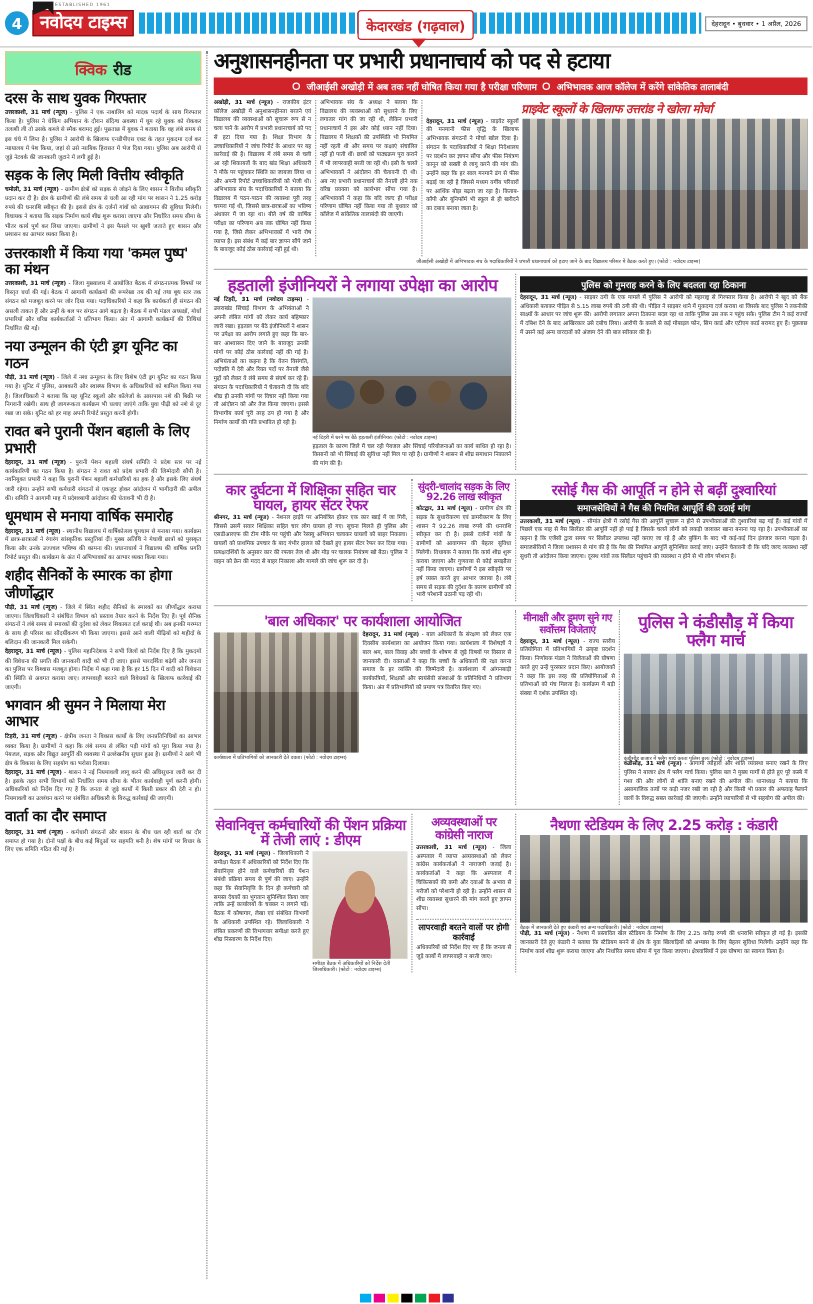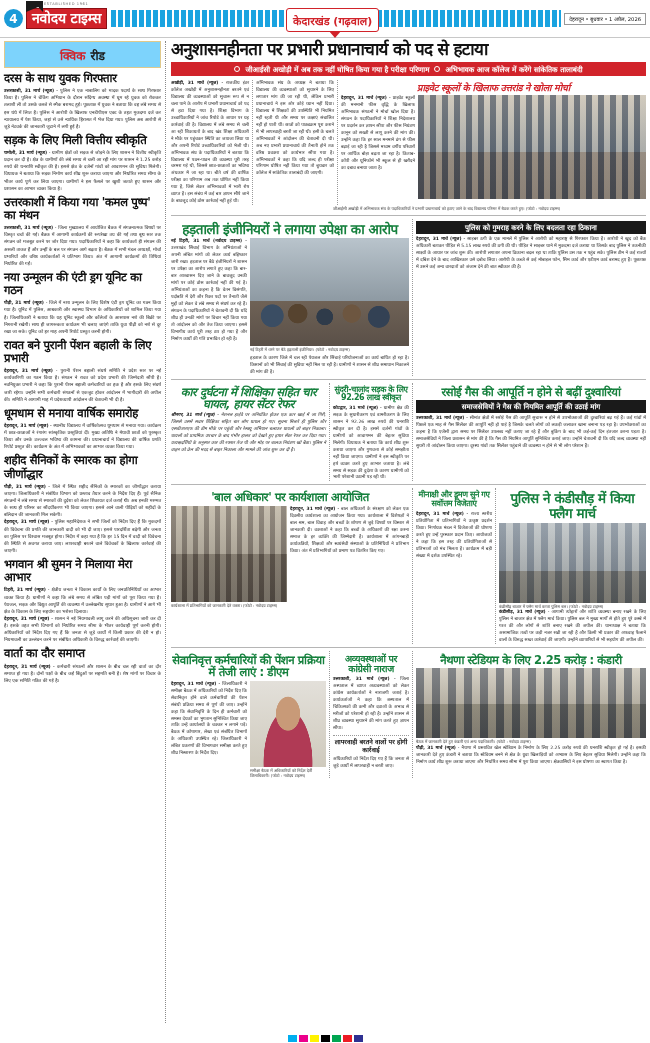--- a/index.html
+++ b/index.html
@@ -54,21 +54,21 @@
     flex: 0 0 auto; border: 1px solid #999; padding: 1px 4px;
     font-size: 5.2px; color: #111; white-space: nowrap; margin-left: 3px;
   }
 
   
   .body-area { position: relative; width: 650px; height: 985px; padding: 3px 4px 0 4px; display: flex; gap: 0; }
 
   
   .sidebar { width: 162px; flex: 0 0 162px; border-right: 1.4px dotted #8a8a8a; padding-right: 4px; }
   .quickread {
-    background: #7dd3fc; border: 1px solid #e0c98b;
+    background: #86efac; border: 1px solid #e0c98b;
     padding: 3px 6px; text-align: center; margin-bottom: 4px;
   }
   .quickread .qr1 { color: #d1232a; font-weight: bold; font-size: 12px; }
   .quickread .qr2 { color: #1a1a1a; font-weight: bold; font-size: 12px; }
   .sb-head {
     font-size: 11.5px; font-weight: bold; color: #111; line-height: 1.15;
     margin: 4px 0 2px 0; letter-spacing: -0.3px;
   }
   .sb-body { font-size: 4.6px; line-height: 1.55; text-align: justify; color: #2a2a2a; }
   .sb-body .dl { font-weight: bold; color: #111; }
@@ -84,21 +84,21 @@
     display: flex; align-items: center; gap: 5px; justify-content: center;
     font-size: 7.2px; font-weight: bold; margin-bottom: 4px; flex-wrap: nowrap;
   }
   .bdot { width: 6px; height: 6px; border-radius: 50%; border: 1.4px solid #fff; flex: 0 0 auto;}
 
   .cols { display: flex; gap: 0; }
   .col { min-width: 0; }
   .vrule { width: 0; border-left: 1px dotted #9a9a9a; margin: 0 3px; flex: 0 0 1px; }
 
   .art-head {
-    font-weight: bold; color: #15803d; line-height: 1.08; letter-spacing: -0.4px;
+    font-weight: bold; color: #a21caf; line-height: 1.08; letter-spacing: -0.4px;
     margin: 3px 0 2px 0;
   }
   .h-lg { font-size: 13.5px; }
   .h-md { font-size: 11.5px; }
   .h-sm { font-size: 9.5px; }
   .h-xs { font-size: 8px; }
   .red { color: #d1232a; font-style: italic; }
   .ctr { text-align: center; }
   .body { font-size: 4.5px; line-height: 1.55; text-align: justify; color: #2b2b2b; }
   .body .dl { font-weight: bold; color: #111; }
@@ -267,21 +267,21 @@
           <div class="cols">
             <div class="col" style="flex:1 1 0;">
               <div class="body"><span class="dl">देहरादून, 31 मार्च (न्यूज)</span> - <span>साइबर ठगी के एक मामले में पुलिस ने आरोपी को महाराष्ट्र से गिरफ्तार किया है। आरोपी ने खुद को बैंक अधिकारी बताकर पीड़ित से 5.15 लाख रुपये की ठगी की थी। पीड़ित ने साइबर थाने में मुकदमा दर्ज कराया था जिसके बाद पुलिस ने तकनीकी साक्ष्यों के आधार पर जांच शुरू की। आरोपी लगातार अपना ठिकाना बदल रहा था ताकि पुलिस उस तक न पहुंच सके। पुलिस टीम ने कई राज्यों में दबिश देने के बाद आखिरकार उसे दबोच लिया। आरोपी के कब्जे से कई मोबाइल फोन, सिम कार्ड और एटीएम कार्ड बरामद हुए हैं। पूछताछ में उसने कई अन्य वारदातों को अंजाम देने की बात स्वीकार की है।</span></div>
             </div>
           </div>
         </div>
       </div>
       <div class="rule-thin"></div>
 
       <div class="cols">
-        <div class="col" style="flex:0 0 155px;font-style:italic;">
+        <div class="col" style="flex:0 0 155px;">
           <div class="art-head h-md ctr">कार दुर्घटना में शिक्षिका सहित चार घायल, हायर सेंटर रेफर</div>
           <div class="cols">
             <div class="col" style="flex:1 1 0;">
               <div class="body"><span class="dl">श्रीनगर, 31 मार्च (न्यूज)</span> - <span>नेशनल हाईवे पर अनियंत्रित होकर एक कार खाई में जा गिरी, जिससे उसमें सवार शिक्षिका सहित चार लोग घायल हो गए। सूचना मिलते ही पुलिस और एसडीआरएफ की टीम मौके पर पहुंची और रेस्क्यू अभियान चलाकर घायलों को बाहर निकाला। घायलों को प्राथमिक उपचार के बाद गंभीर हालत को देखते हुए हायर सेंटर रेफर कर दिया गया। प्रत्यक्षदर्शियों के अनुसार कार की रफ्तार तेज थी और मोड़ पर चालक नियंत्रण खो बैठा। पुलिस ने वाहन को क्रेन की मदद से बाहर निकाला और मामले की जांच शुरू कर दी है।</span></div>
             </div>
           </div>
         </div>
         <div class="vrule"></div>
         <div class="col" style="flex:0 0 76px;">
           <div class="art-head h-xs ctr">सुंदरी-चालांद सड़क के लिए 92.26 लाख स्वीकृत</div>

